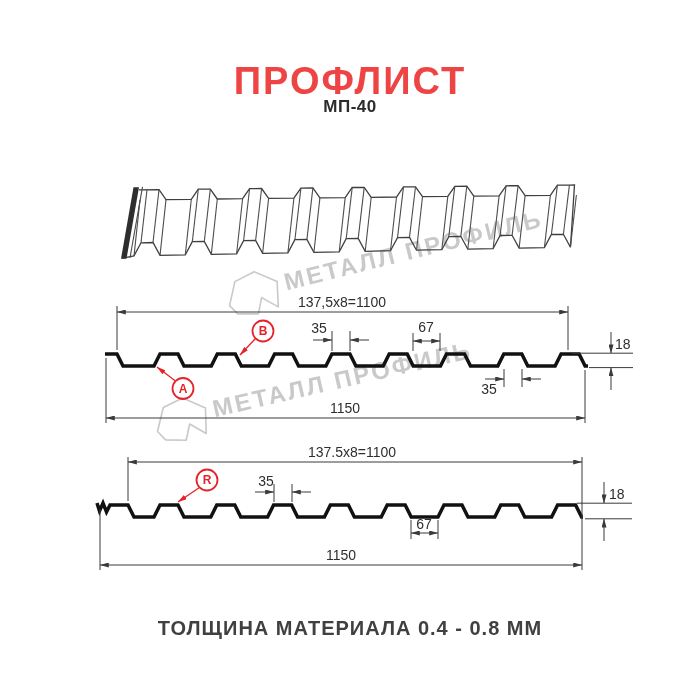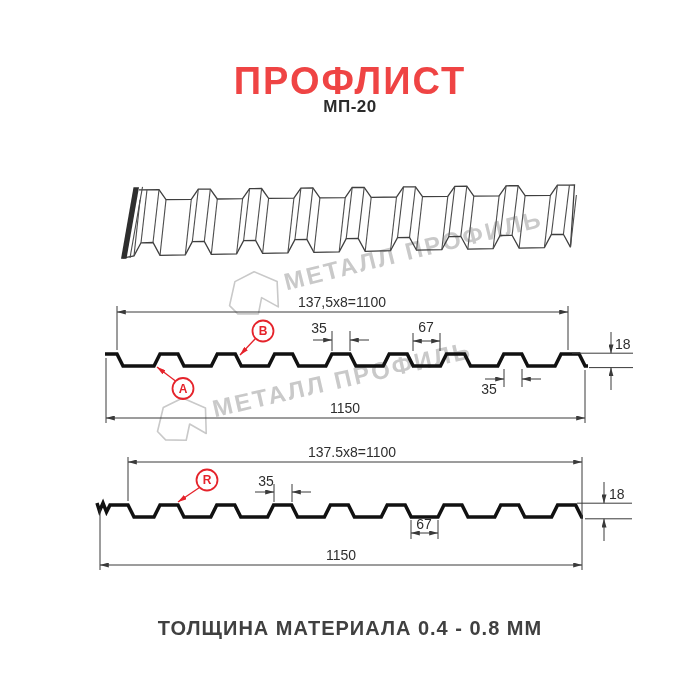--- a/index.html
+++ b/index.html
@@ -19,21 +19,21 @@
   .wm-logo{stroke:#c9c9c9;stroke-width:1.6;fill:none;stroke-linejoin:round;}
   .red-circ{stroke:#e5232b;stroke-width:1.8;fill:none;}
   .red-txt{font-size:12px;font-weight:bold;fill:#e5232b;}
   .red-line{stroke:#e5232b;stroke-width:1.3;fill:none;}
   text{font-family:"Liberation Sans",sans-serif;}
 </style>
 </head>
 <body>
 
 <div class="abs title">ПРОФЛИСТ</div>
-<div class="abs subtitle">МП-20</div>
+<div class="abs subtitle">МП-40</div>
 
 <svg width="700" height="700" viewBox="0 0 700 700">
   <defs>
     <marker id="arr" viewBox="0 0 9 5" refX="8.8" refY="2.5" markerWidth="9" markerHeight="5" markerUnits="userSpaceOnUse" orient="auto-start-reverse">
       <path d="M0 0 L9 2.5 L0 5 Z" fill="#3a3a3a"></path>
     </marker>
     <marker id="arr-red" viewBox="0 0 9 5" refX="8.8" refY="2.5" markerWidth="9" markerHeight="5" markerUnits="userSpaceOnUse" orient="auto-start-reverse">
       <path d="M0 0 L9 2.5 L0 5 Z" fill="#e5232b"></path>
     </marker>
   </defs>

